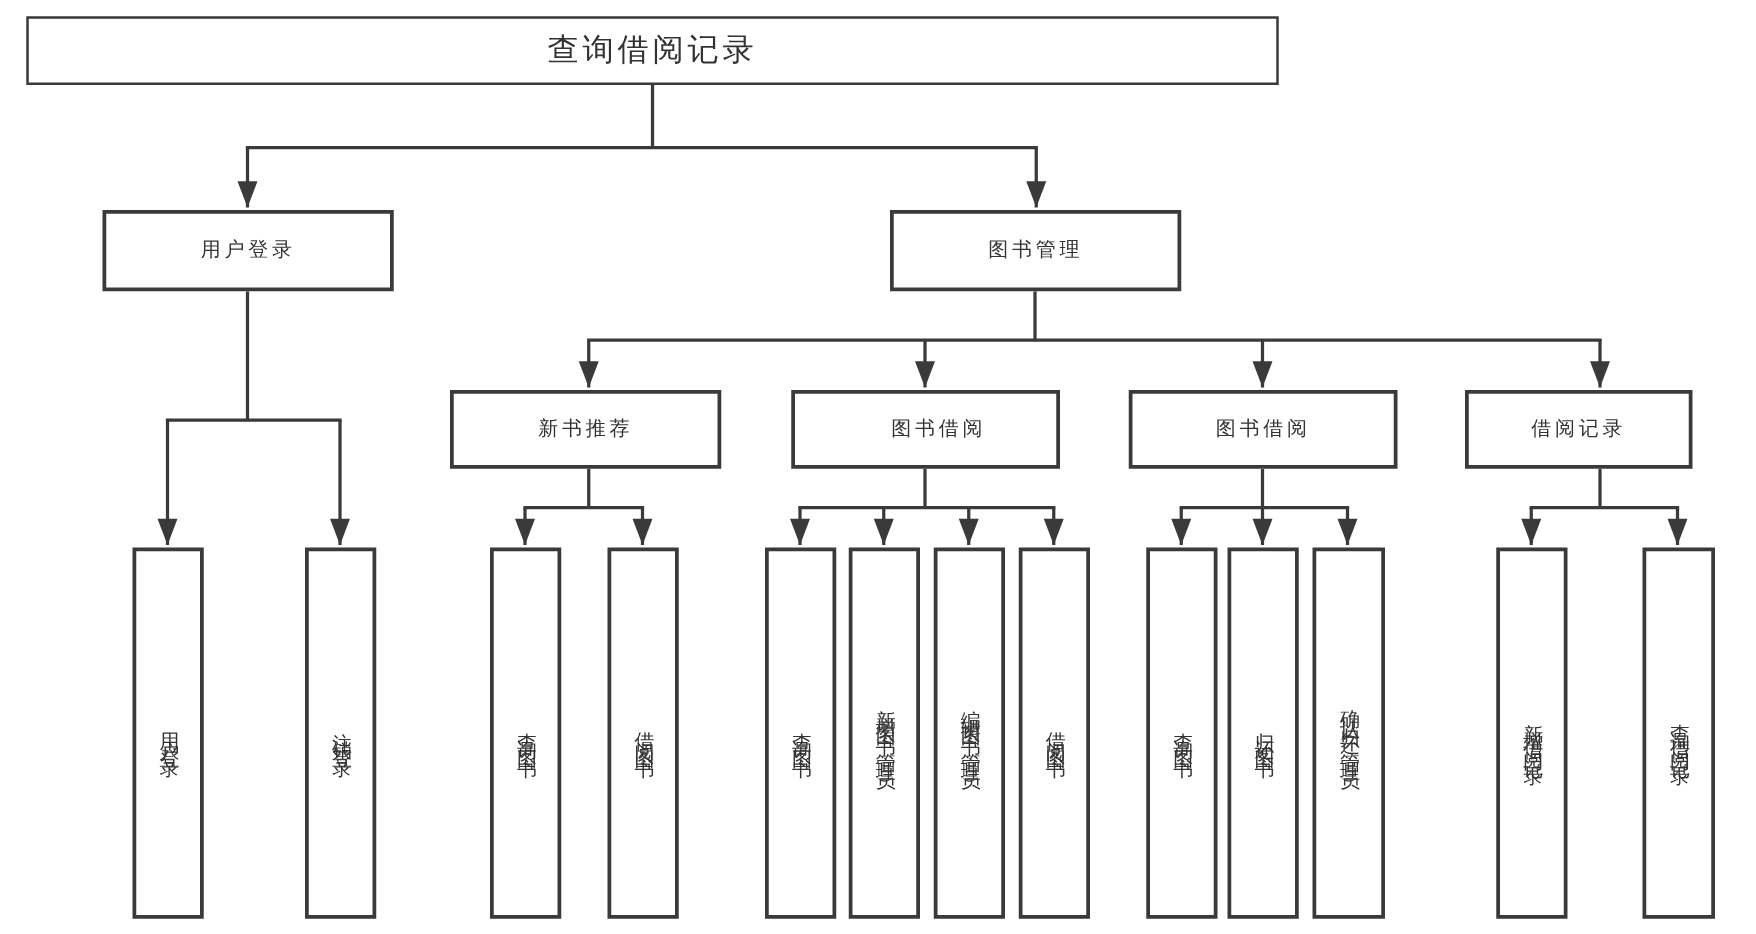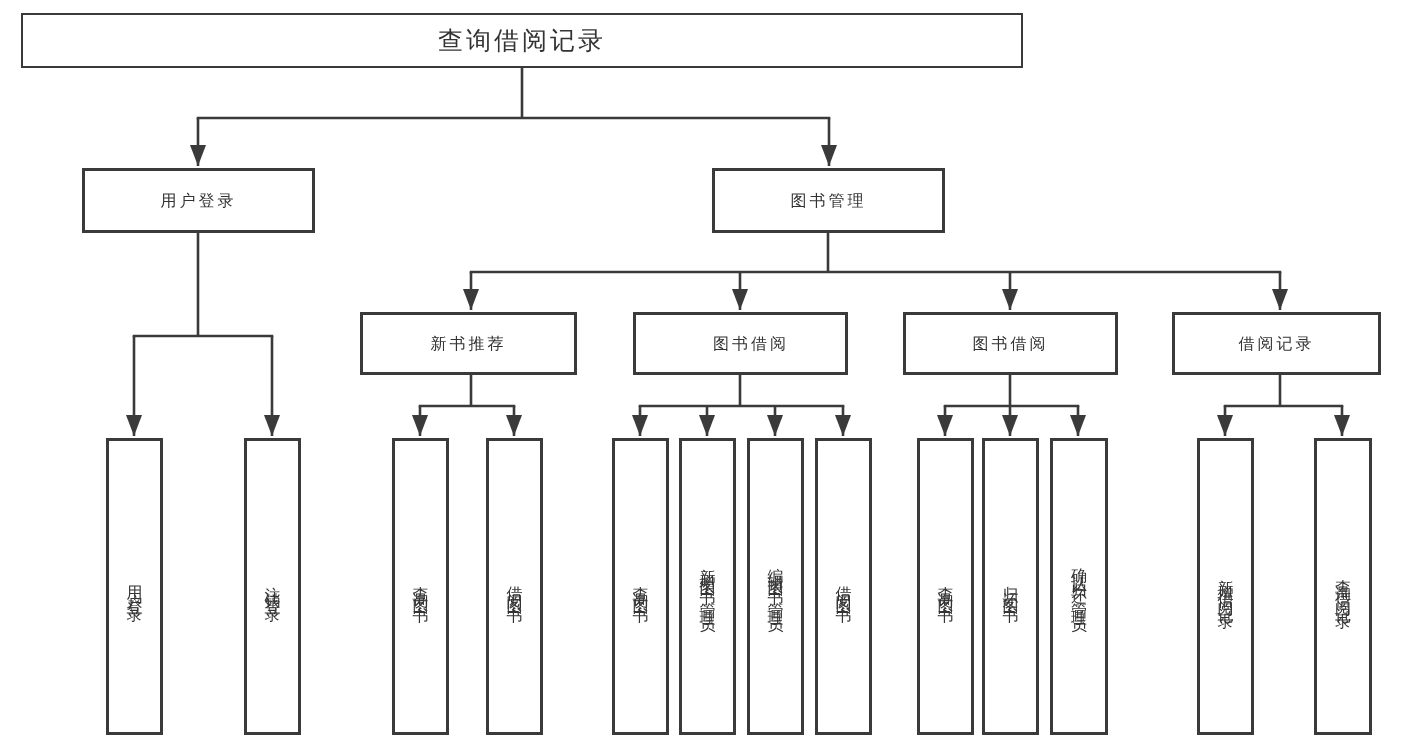--- a/index.html
+++ b/index.html
@@ -116,21 +116,21 @@
   </svg>
 
   <div class="node h root" style="left:21px;top:13px;width:1002px;height:55px;">查询借阅记录</div>
 
   <div class="node h" style="left:82px;top:168px;width:233px;height:65px;">用户登录</div>
   <div class="node h" style="left:712px;top:168px;width:233px;height:65px;">图书管理</div>
 
   <div class="node h" style="left:360px;top:312px;width:217px;height:63px;">新书推荐</div>
   <div class="node h" style="left:633px;top:312px;width:215px;height:63px;padding-left:21px;">图书借阅</div>
   <div class="node h" style="left:903px;top:312px;width:215px;height:63px;">图书借阅</div>
-  <div class="node h" style="left:1172px;top:312px;width:209px;height:63px;">借阅记录</div>
+  <div class="node h" style="left:1172px;top:312px;width:182px;height:63px;">借阅记录</div>
 
   <div class="node v" style="left:106px;top:438px;width:57px;height:297px;">用户登录</div>
   <div class="node v" style="left:244px;top:438px;width:57px;height:297px;">注销登录</div>
 
   <div class="node v" style="left:392px;top:438px;width:57px;height:297px;">查询图书</div>
   <div class="node v" style="left:486px;top:438px;width:57px;height:297px;">借阅图书</div>
 
   <div class="node v" style="left:612px;top:438px;width:57px;height:297px;">查询图书</div>
   <div class="node v" style="left:679px;top:438px;width:57px;height:297px;">新增图书（管理员）</div>
   <div class="node v" style="left:747px;top:438px;width:57px;height:297px;">编辑图书（管理员）</div>

